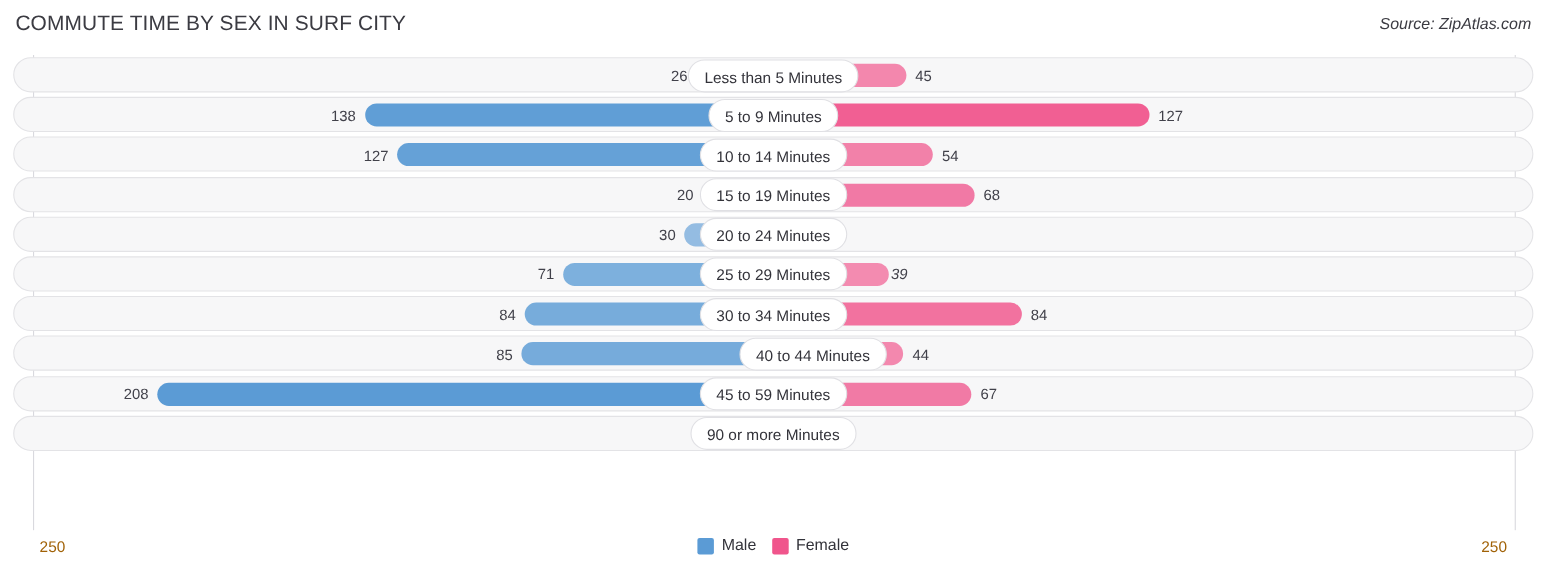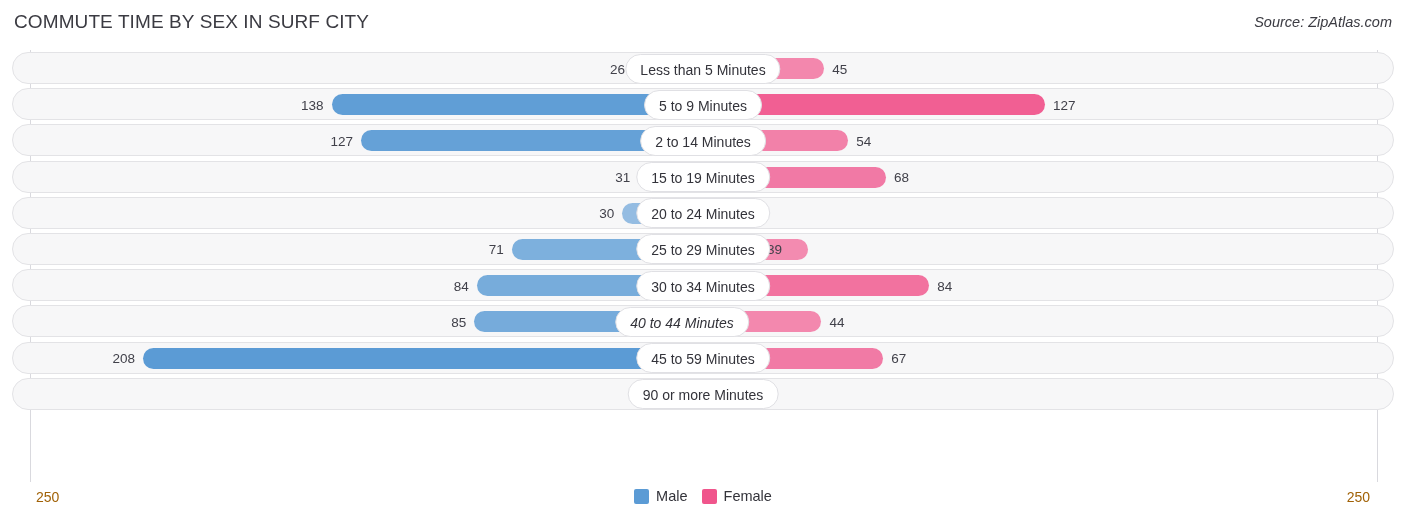--- a/index.html
+++ b/index.html
@@ -123,61 +123,61 @@
           <div class="vlabel vlabel-left" style="left: 265.504px; width: 58px;">138</div>
           <div class="vlabel" style="left: 1052.88px;">127</div>
           <div class="cat-pill" style="left: 703px;">5 to 9 Minutes</div>
         </div>
         <div class="row">
           <div class="track"></div>
           <div class="bar bar-male" style="left: 361.116px; width: 341.884px; background: rgba(91, 155, 213, 0.94);"></div>
           <div class="bar bar-female" style="left: 703px; width: 145.368px; background: rgba(240, 85, 140, 0.73);"></div>
           <div class="vlabel vlabel-left" style="left: 295.116px; width: 58px;">127</div>
           <div class="vlabel" style="left: 856.368px;">54</div>
-          <div class="cat-pill" style="left: 703px;">2 to 14 Minutes</div>
+          <div class="cat-pill" style="left: 703px;">10 to 14 Minutes</div>
         </div>
         <div class="row">
           <div class="track"></div>
           <div class="bar bar-male" style="left: 638.392px; width: 64.608px; background: rgba(91, 155, 213, 0.608);"></div>
           <div class="bar bar-female" style="left: 703px; width: 183.056px; background: rgba(240, 85, 140, 0.776);"></div>
-          <div class="vlabel vlabel-left" style="left: 572.392px; width: 58px;">31</div>
+          <div class="vlabel vlabel-left" style="left: 572.392px; width: 58px;">20</div>
           <div class="vlabel" style="left: 894.056px;">68</div>
           <div class="cat-pill" style="left: 703px;">15 to 19 Minutes</div>
         </div>
         <div class="row">
           <div class="track"></div>
           <div class="bar bar-male" style="left: 622.24px; width: 80.76px; background: rgba(91, 155, 213, 0.635);"></div>
           <div class="bar bar-female" style="left: 703px; width: 26.92px; background: rgba(240, 85, 140, 0.53);"></div>
           <div class="vlabel vlabel-left" style="left: 556.24px; width: 58px;">30</div>
           <div class="vlabel" style="left: 737.92px;">10</div>
           <div class="cat-pill" style="left: 703px;">20 to 24 Minutes</div>
         </div>
         <div class="row">
           <div class="track"></div>
           <div class="bar bar-male" style="left: 511.868px; width: 191.132px; background: rgba(91, 155, 213, 0.784);"></div>
           <div class="bar bar-female" style="left: 703px; width: 104.988px; background: rgba(240, 85, 140, 0.67);"></div>
           <div class="vlabel vlabel-left" style="left: 445.868px; width: 58px;">71</div>
-          <div class="vlabel" style="left: 767px;">39</div>
+          <div class="vlabel" style="left: 810px; font-style: italic;">39</div>
           <div class="cat-pill" style="left: 703px;">25 to 29 Minutes</div>
         </div>
         <div class="row">
           <div class="track"></div>
           <div class="bar bar-male" style="left: 476.872px; width: 226.128px; background: rgba(91, 155, 213, 0.824);"></div>
           <div class="bar bar-female" style="left: 703px; width: 226.128px; background: rgba(240, 85, 140, 0.824);"></div>
           <div class="vlabel vlabel-left" style="left: 410.872px; width: 58px;">84</div>
           <div class="vlabel" style="left: 937.128px;">84</div>
           <div class="cat-pill" style="left: 703px;">30 to 34 Minutes</div>
         </div>
         <div class="row">
           <div class="track"></div>
           <div class="bar bar-male" style="left: 474.18px; width: 228.82px; background: rgba(91, 155, 213, 0.827);"></div>
           <div class="bar bar-female" style="left: 703px; width: 118.448px; background: rgba(240, 85, 140, 0.69);"></div>
           <div class="vlabel vlabel-left" style="left: 408.18px; width: 58px;">85</div>
           <div class="vlabel" style="left: 829.448px;">44</div>
-          <div class="cat-pill" style="left: 682px; font-style: italic;">40 to 44 Minutes</div>
+          <div class="cat-pill" style="left: 739px;">40 to 44 Minutes</div>
         </div>
         <div class="row">
           <div class="track"></div>
           <div class="bar bar-male" style="left: 143.064px; width: 559.936px; background: rgb(91, 155, 213);"></div>
           <div class="bar bar-female" style="left: 703px; width: 180.364px; background: rgba(240, 85, 140, 0.773);"></div>
           <div class="vlabel vlabel-left" style="left: 77.064px; width: 58px;">208</div>
           <div class="vlabel" style="left: 891.364px;">67</div>
           <div class="cat-pill" style="left: 703px;">45 to 59 Minutes</div>
         </div>
         <div class="row">

